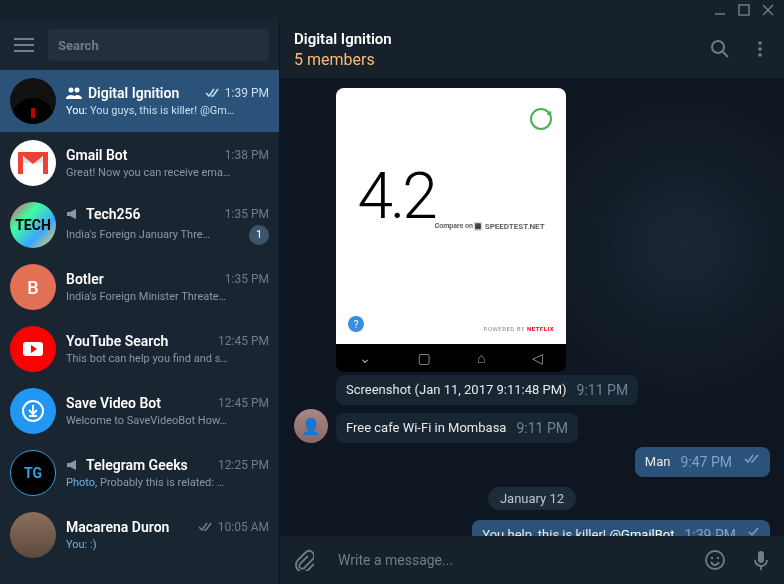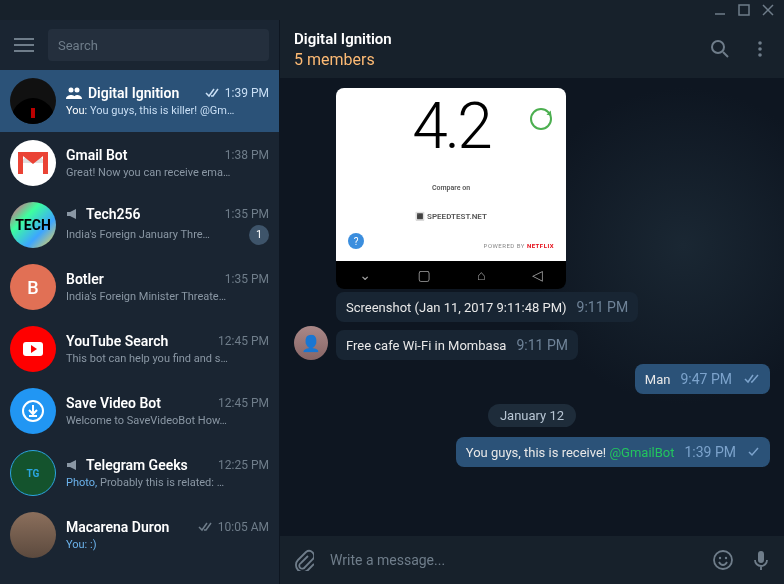--- a/index.html
+++ b/index.html
@@ -6,21 +6,21 @@
 body { width: 784px; height: 584px; background: #17212b; color: #fff; overflow: hidden; display: flex; flex-direction: column; }
 .titlebar { height: 20px; display: flex; justify-content: flex-end; align-items: center; gap: 12px; padding: 2px 10px; background: #17212b; }
 .titlebar-icon { width: 12px; height: 12px; display: inline-flex; align-items: center; justify-content: center; color: #6f7d8a; cursor: pointer; }
 .titlebar-icon svg { width: 12px; height: 12px; }
 .app { display: flex; height: calc(584px - 20px); }
 .sidebar { width: 280px; background: #1a2532; display: flex; flex-direction: column; border-right: 1px solid #0e1621; }
 .sidebar-top { height: 50px; display: flex; align-items: center; padding: 0 10px; gap: 10px; }
 .menu-btn { width: 28px; height: 28px; display: flex; align-items: center; justify-content: center; color: #6f7d8a; cursor: pointer; }
 .menu-btn svg { width: 20px; height: 14px; }
 .search-box { flex: 1; height: 32px; background: #242f3d; border-radius: 4px; padding: 0 10px; display: flex; align-items: center; }
-.search-box input { background: transparent; border: none; outline: none; color: #fff; width: 100%; font-size: 13px; }
+.search-box input { background: transparent; border: none; outline: none; color: #fff; width: 100%; font-size: 13px; font-weight: bold; }
 .search-box input::placeholder { color: #6f7d8a; }
 .chats { overflow-y: auto; flex: 1; }
 .chat-item { height: 62px; display: flex; align-items: center; padding: 0 10px; gap: 10px; cursor: pointer; }
 .chat-item.active { background: #2b5278; }
 .avatar { width: 46px; height: 46px; border-radius: 50%; flex-shrink: 0; display: flex; align-items: center; justify-content: center; font-size: 18px; font-weight: 500; }
 .chat-body { flex: 1; min-width: 0; }
 .chat-row1 { display: flex; align-items: center; gap: 6px; }
 .chat-name { font-size: 14px; font-weight: 600; color: #fff; flex: 1; white-space: nowrap; overflow: hidden; text-overflow: ellipsis; }
 .chat-time { font-size: 12px; color: #6f7d8a; }
 .check-icon { color: #6f7d8a; }
@@ -45,52 +45,52 @@
 .header-sub { font-size: 16px; color: #fdba74; margin-top: 2px; }
 .header-icons { display: flex; align-items: center; gap: 20px; color: #6f7d8a; }
 .header-icon { cursor: pointer; display: flex; }
 .header-icon svg { width: 20px; height: 20px; }
 .messages { flex: 1; overflow-y: auto; padding: 10px 14px 10px 14px; position: relative; z-index: 1; display: flex; flex-direction: column; gap: 4px; }
 .msg-row { display: flex; align-items: flex-end; gap: 8px; }
 .msg-row.right { justify-content: flex-end; }
 .msg-avatar { width: 34px; height: 34px; border-radius: 50%; background: #666; flex-shrink: 0; display:flex; align-items:center; justify-content:center; font-size:16px; color:#fff; }
 .bubble-col { display: flex; flex-direction: column; gap: 3px; max-width: 330px; }
 .img-msg { background: #182533; border-radius: 8px; overflow: hidden; width: 230px; }
-.speedtest { background: #fff; color: #000; height: 173px; position: relative; display:flex; flex-direction:column; align-items:center; justify-content:center; }
+.speedtest { background: #fff; color: #000; height: 256px; position: relative; display:flex; flex-direction:row; align-items:center; justify-content:center; }
 .st-big { font-size: 64px; font-weight: 300; letter-spacing: -3px; margin-top:-40px; }
 .st-refresh { position:absolute; top:20px; right:14px; width:22px; height:22px; border:2px solid #4caf50; border-radius:50%; display:flex; align-items:center; justify-content:center; }
 .st-refresh::after { content:''; width:0; height:0; border-left:4px solid #4caf50; border-top:3px solid transparent; border-bottom:3px solid transparent; position:absolute; right:-2px; top:1px; transform:rotate(45deg); }
 .st-compare { font-size: 7px; color:#555; margin-top:20px; font-weight:600;}
 .st-help { position:absolute; bottom:12px; left:12px; width:16px; height:16px; background:#3b8ede; border-radius:50%; color:#fff; font-size:10px; display:flex; align-items:center; justify-content:center;}
 .st-netflix { position:absolute; bottom:12px; right:12px; font-size:6px; color:#888; letter-spacing:0.5px;}
 .st-netflix b{ color:#e50914; font-weight:700;}
 .phone-nav { height: 28px; background: #000; display:flex; align-items:center; justify-content:space-around; color:#a0a0a0;}
 .phone-nav span { font-size: 14px; }
-.bubble { background: #182533; border-radius: 8px; padding: 7px 10px; font-size: 13px; color: #e8e8e8; display:flex; gap: 10px; align-items:center; }
+.bubble { background: #182533; border-radius: 8px; padding: 7px 10px; font-size: 13px; color: #e8e8e8; display:flex; gap: 10px; align-items:flex-start; }
 .bubble.out { background: #2b5278; }
 .bubble-text { flex:1; }
 .bubble-time { font-size: 14px; color: #6f8398; white-space: nowrap; }
 .bubble.out .bubble-time { color: #7ca3cc; }
 .bubble-check { color: #7ca3cc; margin-left: 2px; }
 .date-sep { align-self: center; background: #1e2c3a; color: #b8c6d4; font-size: 13px; padding: 4px 12px; border-radius: 12px; margin: 6px 0; }
-.composer { height: 48px; background: #17212b; display: flex; align-items: center; padding: 0 12px; gap: 16px; position: relative; z-index: 2; }
+.composer { height: 48px; background: #17212b; display: flex; align-items: center; padding: 0 12px; gap: 24px; position: relative; z-index: 2; }
 .composer-icon { color: #6f7d8a; cursor: pointer; display: flex; }
 .composer-icon svg { width: 22px; height: 22px; }
 .composer input { flex: 1; background: transparent; border: none; outline: none; color: #fff; font-size: 14px; }
 .composer input::placeholder { color: #6f7d8a; }
 
 .av-suit { background: linear-gradient(#111,#111); position:relative; overflow:hidden;}
 .av-suit::before{content:'';position:absolute;bottom:0;left:50%;transform:translateX(-50%);width:46px;height:26px;background:#000;border-radius:50% 50% 0 0/100% 100% 0 0;}
 .av-suit::after{content:'';position:absolute;bottom:6px;left:50%;transform:translateX(-50%);width:4px;height:10px;background:#b00;}
 .av-gmail { background:#fff; }
 .av-tech { background: linear-gradient(135deg,#ff3d7f,#3dff9e,#3da5ff,#ffda3d); color:#000; font-size:14px; font-weight:700; }
 .av-b { background:#e17055; }
 .av-yt { background:#ff0000; }
 .av-save { background:#2196f3; }
-.av-tg { background:#14532d; color:#2ba5e0; font-size:10px; font-weight:700; border:1px solid #2ba5e0; }
+.av-tg { background:#000000; color:#2ba5e0; font-size:14px; font-weight:700; border:1px solid #2ba5e0; }
 .av-mac { background:linear-gradient(#8b6f5c,#5c4a3e); }
 svg { display:block; }
 .gmail-shape{width:30px;height:22px;position:relative;background:#fff;}
 .gmail-shape::before{content:'';position:absolute;inset:0;background:linear-gradient(to bottom right,transparent 49%,#e0e0e0 50%) top left/50% 50% no-repeat,linear-gradient(to bottom left,transparent 49%,#e0e0e0 50%) top right/50% 50% no-repeat;}
 .gmail-shape::after{content:'';position:absolute;top:0;left:0;width:0;height:0;border-left:15px solid transparent;border-right:15px solid transparent;border-top:12px solid #ea4335;}
 .gmail-fold{position:absolute;top:0;left:0;width:5px;height:22px;background:#ea4335;}
 .gmail-fold2{position:absolute;top:0;right:0;width:5px;height:22px;background:#ea4335;}
 </style>
 </head>
 <body>
@@ -350,21 +350,21 @@
                 <path d="M1 5l3 3 5-7M7 8l1 0 6-7" fill="none" stroke="currentColor" stroke-width="1.5"></path>
               </svg>
             </span>
       </div>
     </div>
 
     <div class="date-sep">January 12</div>
 
     <div class="msg-row right">
       <div class="bubble out">
-        <span class="bubble-text"><span>You guys, this is receive! </span><span class="link-txt" style="color:#22c55e;">@GmailBot</span></span>
+        <span class="bubble-text"><span>You help, this is killer! </span><span class="link-txt" style="color:#ffffff;">@GmailBot</span></span>
         <span class="bubble-time">1:39 PM</span>
         <span class="bubble-check">
               <svg width="12" height="10" viewBox="0 0 12 10">
                 <path d="M1 5l3 3 6-7" fill="none" stroke="currentColor" stroke-width="1.5"></path>
               </svg>
             </span>
       </div>
     </div>
   </div>
 

